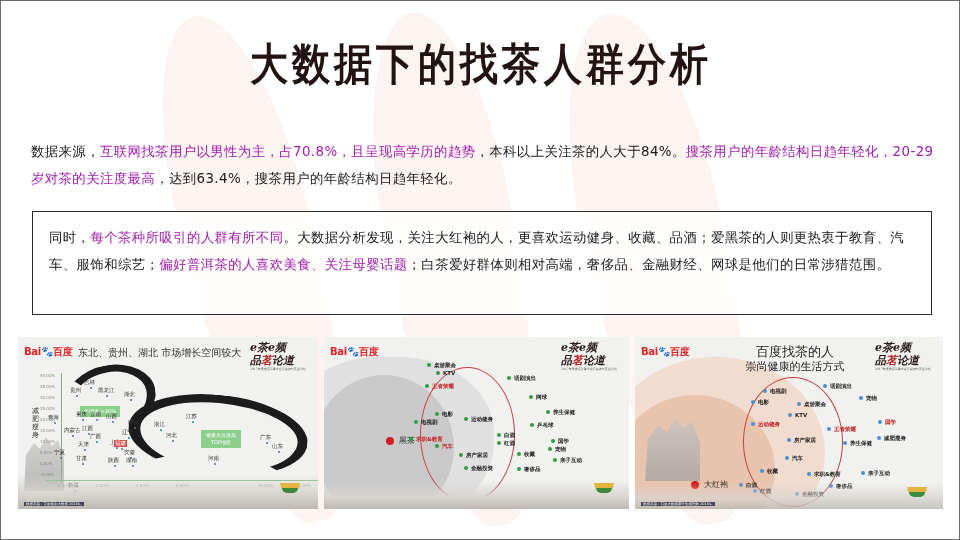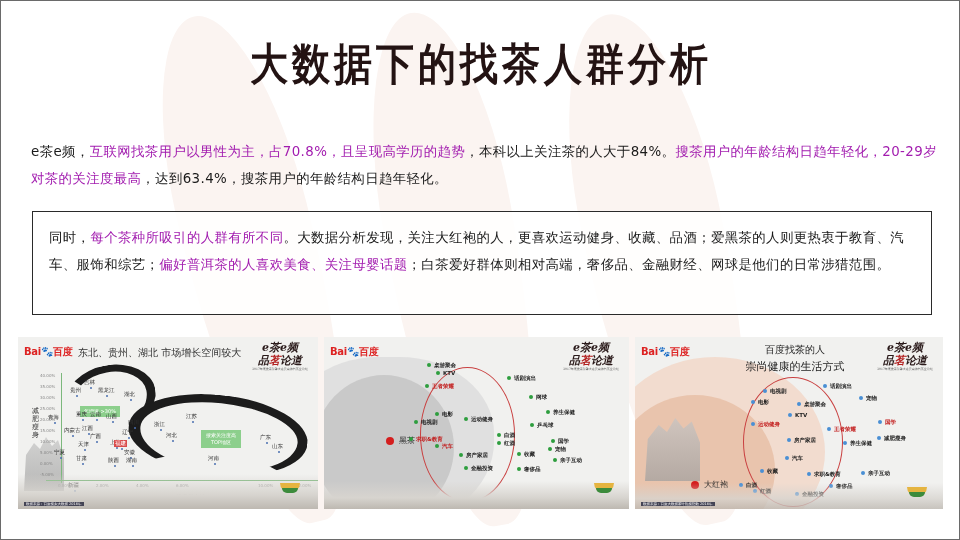--- a/index.html
+++ b/index.html
@@ -20,21 +20,21 @@
 
   .box { position: absolute; left: 31px; top: 210px; width: 900px; height: 104px; border: 1.5px solid #2a2a2a; background: rgba(255,255,255,0.85); padding: 12px 16px 9px 16px; font-size: 13.4px; line-height: 27px; letter-spacing: 0.4px; }
 
   .panel { position: absolute; top: 336px; height: 172px; background: #f1f1ef; overflow: hidden; }
   .p1 { left: 17px; width: 300px; }
   .p2 { left: 323px; width: 305px; }
   .p3 { left: 634px; width: 308px; }
 
   .baidu { position: absolute; left: 6px; top: 8px; font-size: 10px; font-weight: bold; color: #d22; letter-spacing: -0.3px; }
   .baidu .paw { color: #2458c8; font-size: 10px; }
-  .brand { position: absolute; right: 8px; top: 4px; width: 60px; text-align: center;
+  .brand { position: absolute; right: 8px; top: 4px; width: 60px; 
     font-family: "DejaVu Serif", serif; font-style: italic; font-size: 11px; line-height: 13px; color: #2a1a1a; font-weight: bold; }
   .brand .red { color: #b21e1e; }
   .brand .sub { font-size: 3px; line-height: 4px; color: #555; font-style: normal; font-weight: normal; }
 
   
   .p1-title { position: absolute; left: 60px; top: 9px; font-size: 10px; color: #333; }
   .axis-y { position: absolute; left: 43px; top: 36px; width: 1px; height: 110px; background: #7cb87c; }
   .axis-x { position: absolute; left: 28px; top: 143px; width: 272px; height: 1px; background: #7cb87c; }
   .ylabel { position: absolute; left: 14px; top: 70px; width: 10px; font-size: 7px; line-height: 8px; color: #333; }
   .ytick { position: absolute; left: 22px; font-size: 4px; color: #888; }
@@ -52,34 +52,34 @@
   .source { position: absolute; left: 6px; bottom: 3px; font-size: 3.5px; color: #fff; background: #445; padding: 0 2px; }
 
   
   .circle { position: absolute; border-radius: 50%; }
   .ring { position: absolute; border-radius: 50%; border: 1px solid #c94040; }
   .node { position: absolute; font-size: 5.5px; color: #222; white-space: nowrap; font-weight: bold; }
   .node .dot { display: inline-block; width: 4px; height: 4px; border-radius: 50%; margin-right: 3px; vertical-align: middle; }
   .node.red { color: #c21c1c; }
   .center-label { position: absolute; font-size: 8px; color: #222; white-space: nowrap; }
   .center-label .dot { display: inline-block; width: 8px; height: 8px; border-radius: 50%; background: #d41e1e; margin-right: 5px; vertical-align: middle; }
-  .p3-title1 { position: absolute; left: 110px; top: 6px; width: 100px; text-align: center; font-size: 10px; color: #222; }
+  .p3-title1 { position: absolute; left: 110px; top: 6px; width: 100px; text-align: center; font-size: 13px; color: #222; }
   .p3-title2 { position: absolute; left: 90px; top: 22px; width: 140px; text-align: center; font-size: 11px; color: #222; }
 </style>
 </head>
 <body>
 
 <div class="slide">
   <div class="bg-shape bg1"></div>
   <div class="bg-shape bg2"></div>
   <div class="bg-shape bg3"></div>
 
   <h1 class="title">大数据下的找茶人群分析</h1>
 
-  <p class="para" id="para"><span>e茶e频，</span><span class="hl">互联网找茶用户以男性为主，占70.8%，且呈现高学历的趋势</span><span>，本科以上关注茶的人大于84%。</span><span class="hl">搜茶用户的年龄结构日趋年轻化，20-29岁对茶的关注度最高</span><span>，达到63.4%，搜茶用户的年龄结构日趋年轻化。</span></p>
+  <p class="para" id="para"><span>数据来源，</span><span class="hl">互联网找茶用户以男性为主，占70.8%，且呈现高学历的趋势</span><span>，本科以上关注茶的人大于84%。</span><span class="hl">搜茶用户的年龄结构日趋年轻化，20-29岁对茶的关注度最高</span><span>，达到63.4%，搜茶用户的年龄结构日趋年轻化。</span></p>
 
   <div class="box" id="box"><span>同时，</span><span class="hl">每个茶种所吸引的人群有所不同</span><span>。大数据分析发现，关注大红袍的人，更喜欢运动健身、收藏、品酒；爱黑茶的人则更热衷于教育、汽车、服饰和综艺；</span><span class="hl">偏好普洱茶的人喜欢美食、关注母婴话题</span><span>；白茶爱好群体则相对高端，奢侈品、金融财经、网球是他们的日常涉猎范围。</span></div>
 
   <div class="panel p1">
     <div class="baidu"><span>Bai</span><span class="paw">🐾</span><span>百度</span></div>
     <div class="p1-title">东北、贵州、湖北 市场增长空间较大</div>
     <div class="brand">
       <div>e茶e频</div>
       <div><span>品</span><span class="red">茗</span><span>论道</span></div>
       <div class="sub">2017年度搜索引擎大会云南特色茶业论坛</div>

